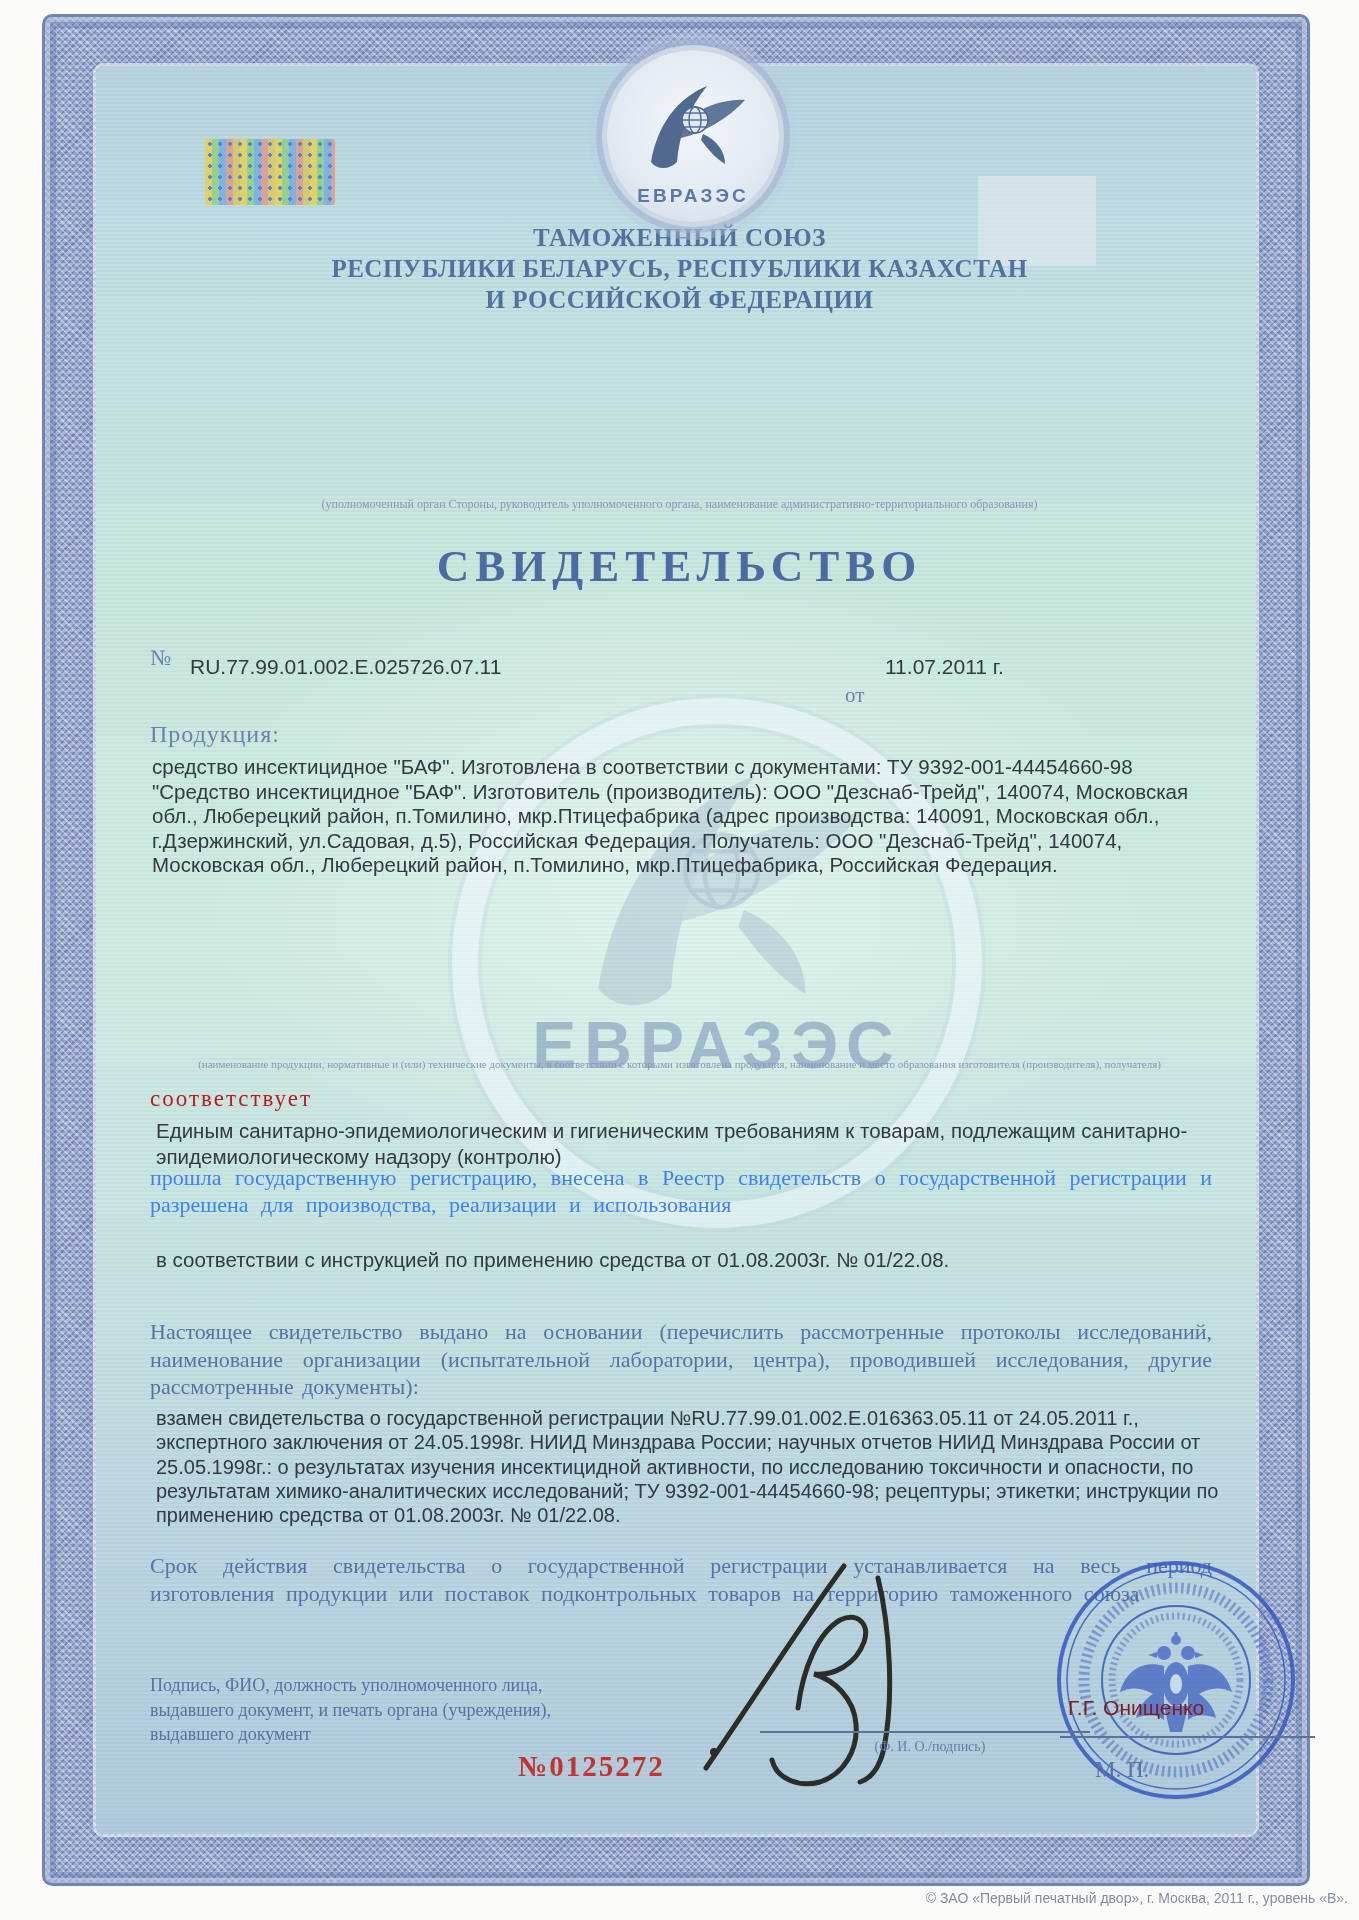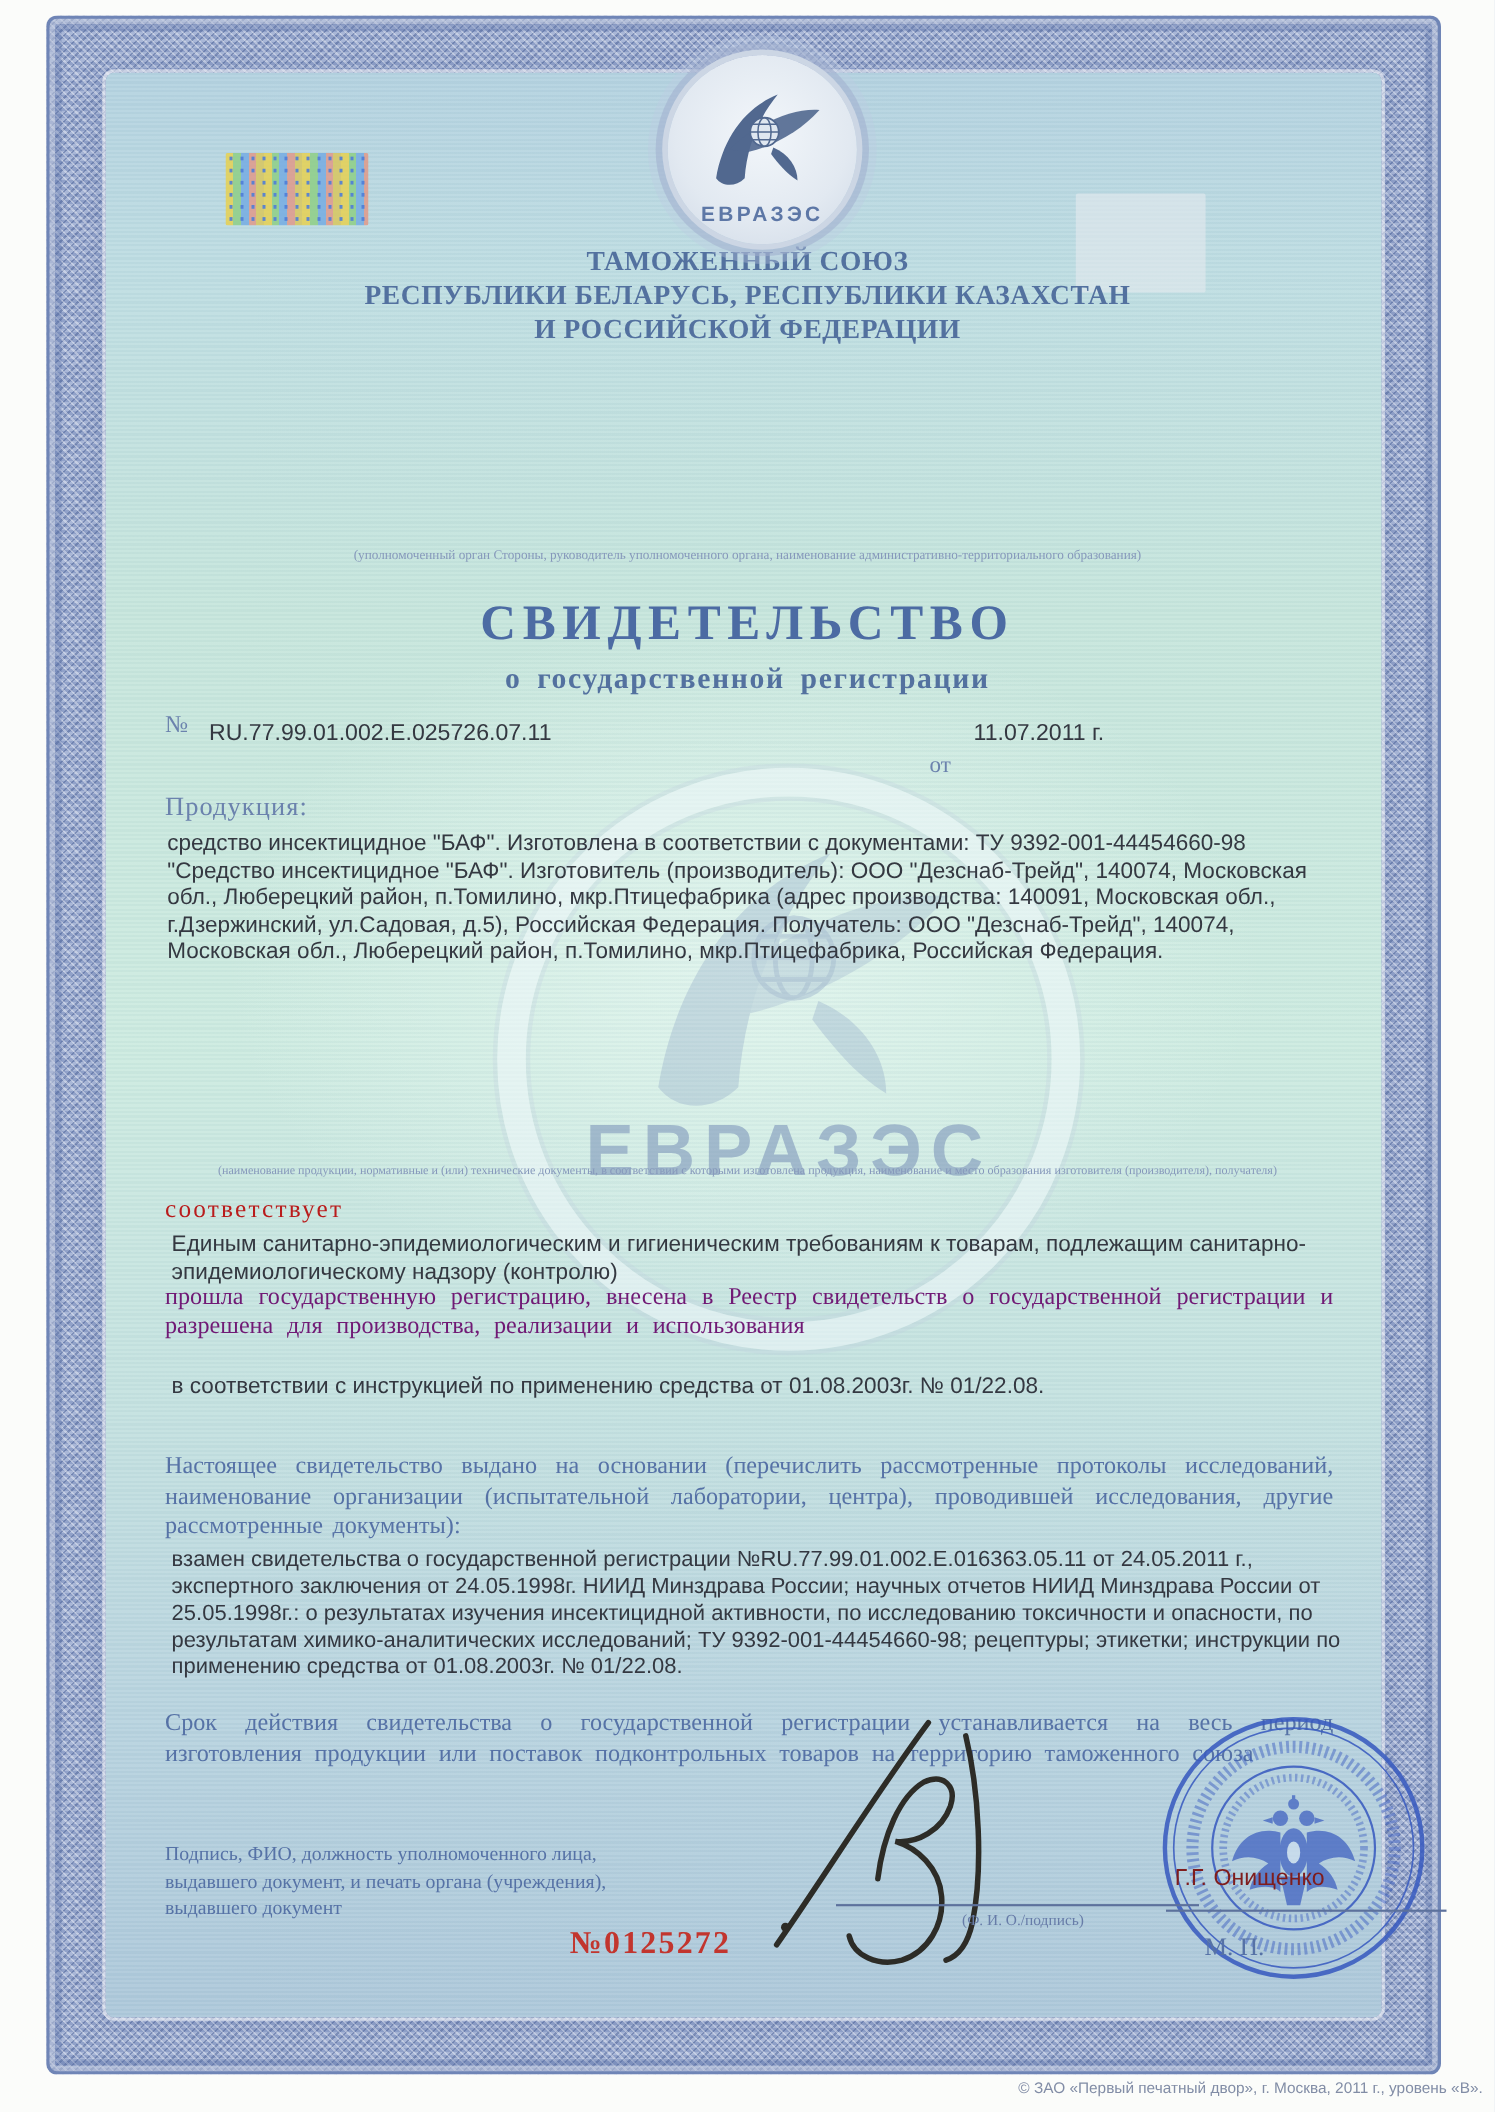--- a/index.html
+++ b/index.html
@@ -99,21 +99,21 @@
   .datelabel{left:845px;top:648px;font:21px/24px "Liberation Serif","DejaVu Serif",serif;color:#6b82ad;margin-top:35px;}
   .dateval{left:885px;top:655px;font:21px/24px "Liberation Sans","DejaVu Sans",sans-serif;}
 
   .prodlabel{left:150px;top:720px;font:24px/28px "Liberation Serif","DejaVu Serif",serif;color:#6b82ad;letter-spacing:1px;}
   .prodtext{left:152px;top:755px;width:1072px;font:20.5px/24.5px "Liberation Sans","DejaVu Sans",sans-serif;text-align:left;}
 
   .cap2{top:1058px;font:11px/13px "Liberation Serif","DejaVu Serif",serif;color:#8698bb;}
   .conflabel{left:150px;top:1086px;font:23px/26px "Liberation Serif","DejaVu Serif",serif;color:#b91c1c;letter-spacing:2px;}
   .conftext{left:156px;top:1118px;width:1060px;font:20.5px/26px "Liberation Sans","DejaVu Sans",sans-serif;}
 
-  .registered{left:150px;top:1164px;width:1062px;font:22px/27px "Liberation Serif","DejaVu Serif",serif;color:#701a75;text-align:justify;word-spacing:7px;}
+  .registered{left:150px;top:1164px;width:1062px;font:22px/27px "Liberation Serif","DejaVu Serif",serif;color:#3b82f6;text-align:justify;word-spacing:7px;}
   .instruction{left:156px;top:1248px;width:1060px;font:20.5px/24px "Liberation Sans","DejaVu Sans",sans-serif;}
 
   .basisintro{left:150px;top:1318px;width:1062px;font:22px/27.5px "Liberation Serif","DejaVu Serif",serif;color:#5672a6;text-align:justify;word-spacing:3px;}
   .basistext{left:156px;top:1406px;width:1066px;font:20px/24.3px "Liberation Sans","DejaVu Sans",sans-serif;}
 
   .validity{left:150px;top:1552px;width:1062px;font:22px/28px "Liberation Serif","DejaVu Serif",serif;color:#5672a6;text-align:justify;word-spacing:6px;}
 
   .signcap{left:150px;top:1673px;width:470px;font:18px/24.5px "Liberation Serif","DejaVu Serif",serif;color:#5672a6;}
   .signline{position:absolute;left:760px;top:1731px;width:330px;height:0;border-top:2px solid #5c719c;z-index:7;}
   .signlinecap{left:790px;top:1738px;width:280px;text-align:center;font:14px/17px "Liberation Serif","DejaVu Serif",serif;color:#677ca8;z-index:7;}
@@ -179,21 +179,20 @@
   <div class="t center union">
     <div>ТАМОЖЕННЫЙ СОЮЗ</div>
     <div>РЕСПУБЛИКИ БЕЛАРУСЬ, РЕСПУБЛИКИ КАЗАХСТАН</div>
     <div>И РОССИЙСКОЙ ФЕДЕРАЦИИ</div>
   </div>
 
 
   <div class="t center cap1">(уполномоченный орган Стороны, руководитель уполномоченного органа, наименование административно-территориального образования)</div>
 
   <div class="t center title">СВИДЕТЕЛЬСТВО</div>
-  <div class="t center subtitle">о государственной регистрации</div>
 
   <div class="t numlabel">№</div>
   <div class="t numval ink">RU.77.99.01.002.Е.025726.07.11</div>
   <div class="t datelabel">от</div>
   <div class="t dateval ink">11.07.2011 г.</div>
 
   <div class="t prodlabel">Продукция:</div>
   <div class="t prodtext ink">средство инсектицидное "БАФ". Изготовлена в соответствии с документами: ТУ 9392-001-44454660-98 "Средство инсектицидное "БАФ". Изготовитель (производитель): ООО "Дезснаб-Трейд", 140074, Московская обл., Люберецкий район, п.Томилино, мкр.Птицефабрика (адрес производства: 140091, Московская обл., г.Дзержинский, ул.Садовая, д.5), Российская Федерация.  Получатель: ООО "Дезснаб-Трейд", 140074, Московская обл., Люберецкий район, п.Томилино, мкр.Птицефабрика, Российская Федерация.</div>
 
   <div class="t center cap2">(наименование продукции, нормативные и (или) технические документы, в соответствии с которыми изготовлена продукция, наименование и место образования изготовителя (производителя), получателя)</div>

